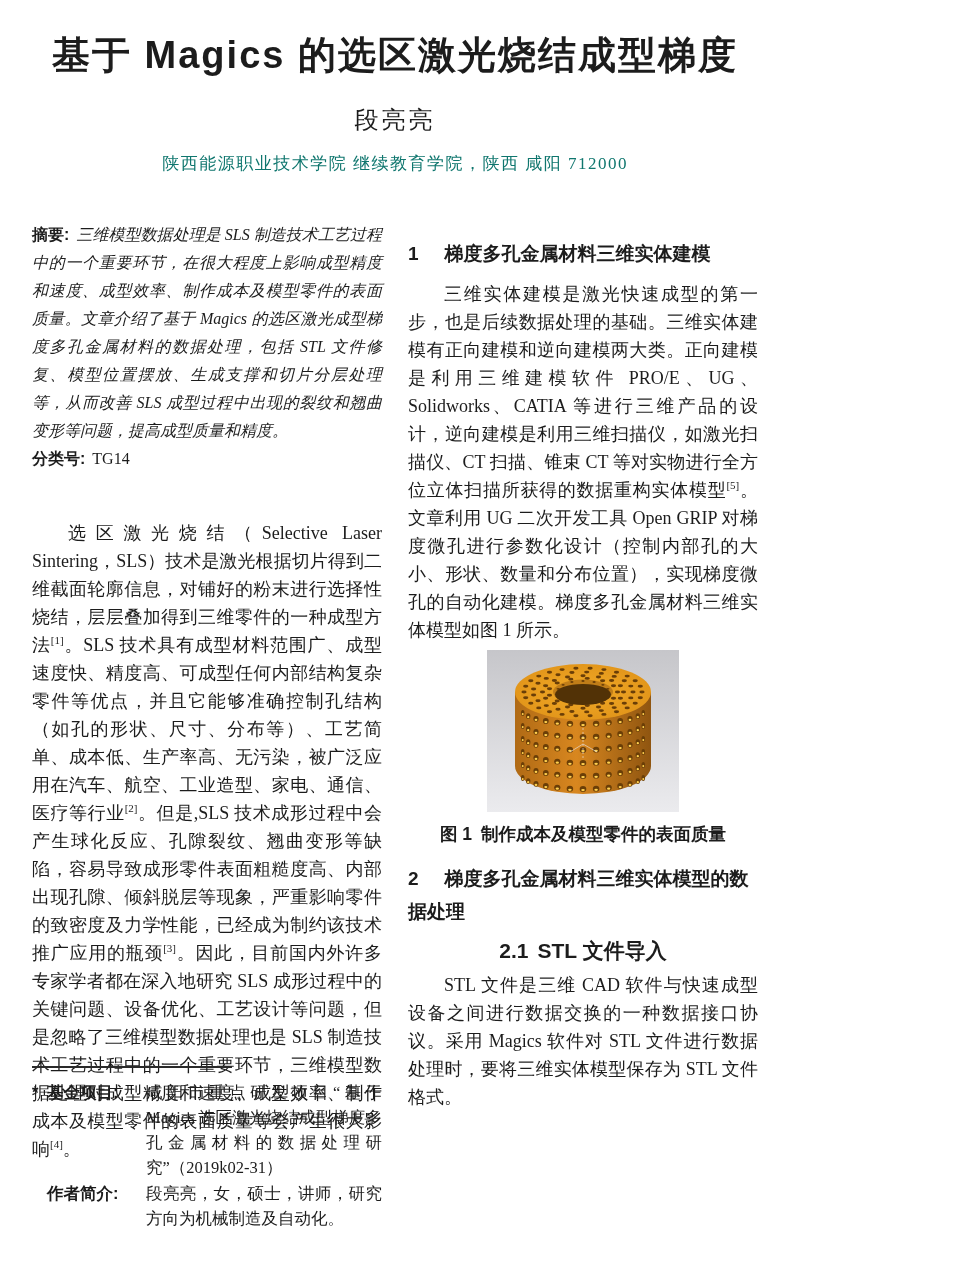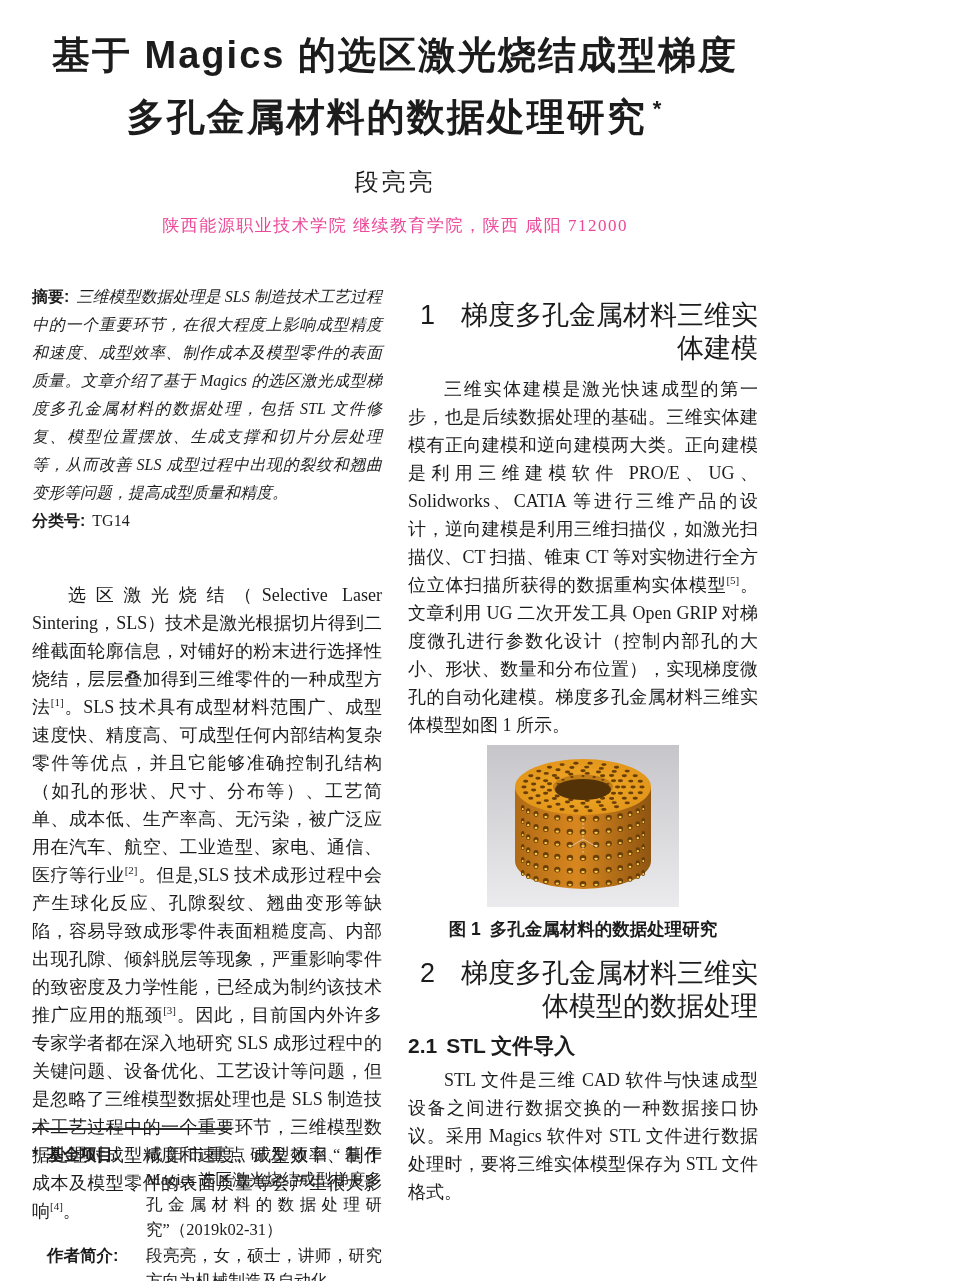--- a/index.html
+++ b/index.html
@@ -30,21 +30,21 @@
     font-family: "Liberation Sans", sans-serif;
     font-size: 24px;
     letter-spacing: 3px;
     margin-top: 22px;
   }
   .affiliation {
     text-align: center;
     font-size: 17px;
     letter-spacing: 1.5px;
     margin-top: 16px;
-    color: #ec4899;
+    color: #0f766e;
   }
   
   .columns {
     display: flex;
     gap: 26px;
     margin-top: 46px;
     height: 1016px;
   }
   .col { width: 441px; position: relative; }
   
@@ -63,34 +63,34 @@
     line-height: 28px;
     text-align: justify;
     text-indent: 2em;
   }
   p.body.loose { line-height: 34px; }
   sup { font-size: 11px; vertical-align: super; line-height: 0; }
   .left-intro { margin-top: 46px; }
   
   .h1, .h2 {
     font-family: "Liberation Sans", sans-serif;
-    font-weight: 400;
-    font-size: 27px;
+    font-weight: 700;
+    font-size: 19px;
     line-height: 33px;
-    text-align: right;
   }
   .h1 { margin: 16px 0 10px 0; }
   .h2 { margin: 16px 0 8px 0; }
   .h1 .sec-num, .h2 .sec-num { margin-right: 26px; }
   .h3 {
     font-family: "Liberation Sans", sans-serif;
     font-weight: 700;
     font-size: 21px;
     line-height: 29px;
     margin: 8px 0 6px 0;
+    text-align: center;
   }
   .h3 .sec-num { margin-right: 9px; }
   
   .figure-wrap { margin: 6px 0 0 0; text-align: center; }
   .fig-svg { display: inline-block; vertical-align: top; }
   .figcaption {
     text-align: center;
     font-family: "Liberation Sans", sans-serif;
     font-weight: 700;
     font-size: 17.5px;
@@ -131,21 +131,20 @@
   .fn-row + .fn-row { margin-top: 1px; }
 </style>
 </head>
 <body>
 
 <div class="page">
 
   <div class="header">
     <div class="title">
       <div>基于 Magics 的选区激光烧结成型梯度</div>
-      <div><span>多孔金属材料的数据处理研究</span><span class="t-sup">*</span></div>
     </div>
     <div class="author">段亮亮</div>
     <div class="affiliation">陕西能源职业技术学院 继续教育学院，陕西 咸阳 712000</div>
   </div>
 
   <div class="columns">
 
     <div class="col">
 
       <div class="abstract-block">
@@ -446,21 +445,21 @@
               <ellipse cx="120.9" cy="38.8" rx="1.6" ry="0.9" fill="#6a3e07"></ellipse>
             </g>
           <ellipse cx="96" cy="44.5" rx="28" ry="10.5" fill="#523206"></ellipse>
           <g stroke="#e9e9f2" stroke-width="0.8" opacity="0.75" fill="none">
             <line x1="96" y1="78" x2="96" y2="110" stroke-dasharray="2,2"></line>
             <line x1="96" y1="94" x2="83" y2="102"></line>
             <line x1="96" y1="94" x2="110" y2="102"></line>
           </g>
         </svg>
         <div class="figcaption">
-          <span class="cap-prefix">图 1</span><span>多孔金属材料的数据处理研究</span>
+          <span class="cap-prefix">图 1</span><span>制作成本及模型零件的表面质量</span>
         </div>
       </div>
 
       <div class="h2">
         <span class="sec-num">2</span><span>梯度多孔金属材料三维实体模型的数据处理</span>
       </div>
 
       <div class="h3">
         <span class="sec-num">2.1</span><span>STL 文件导入</span>
       </div>

